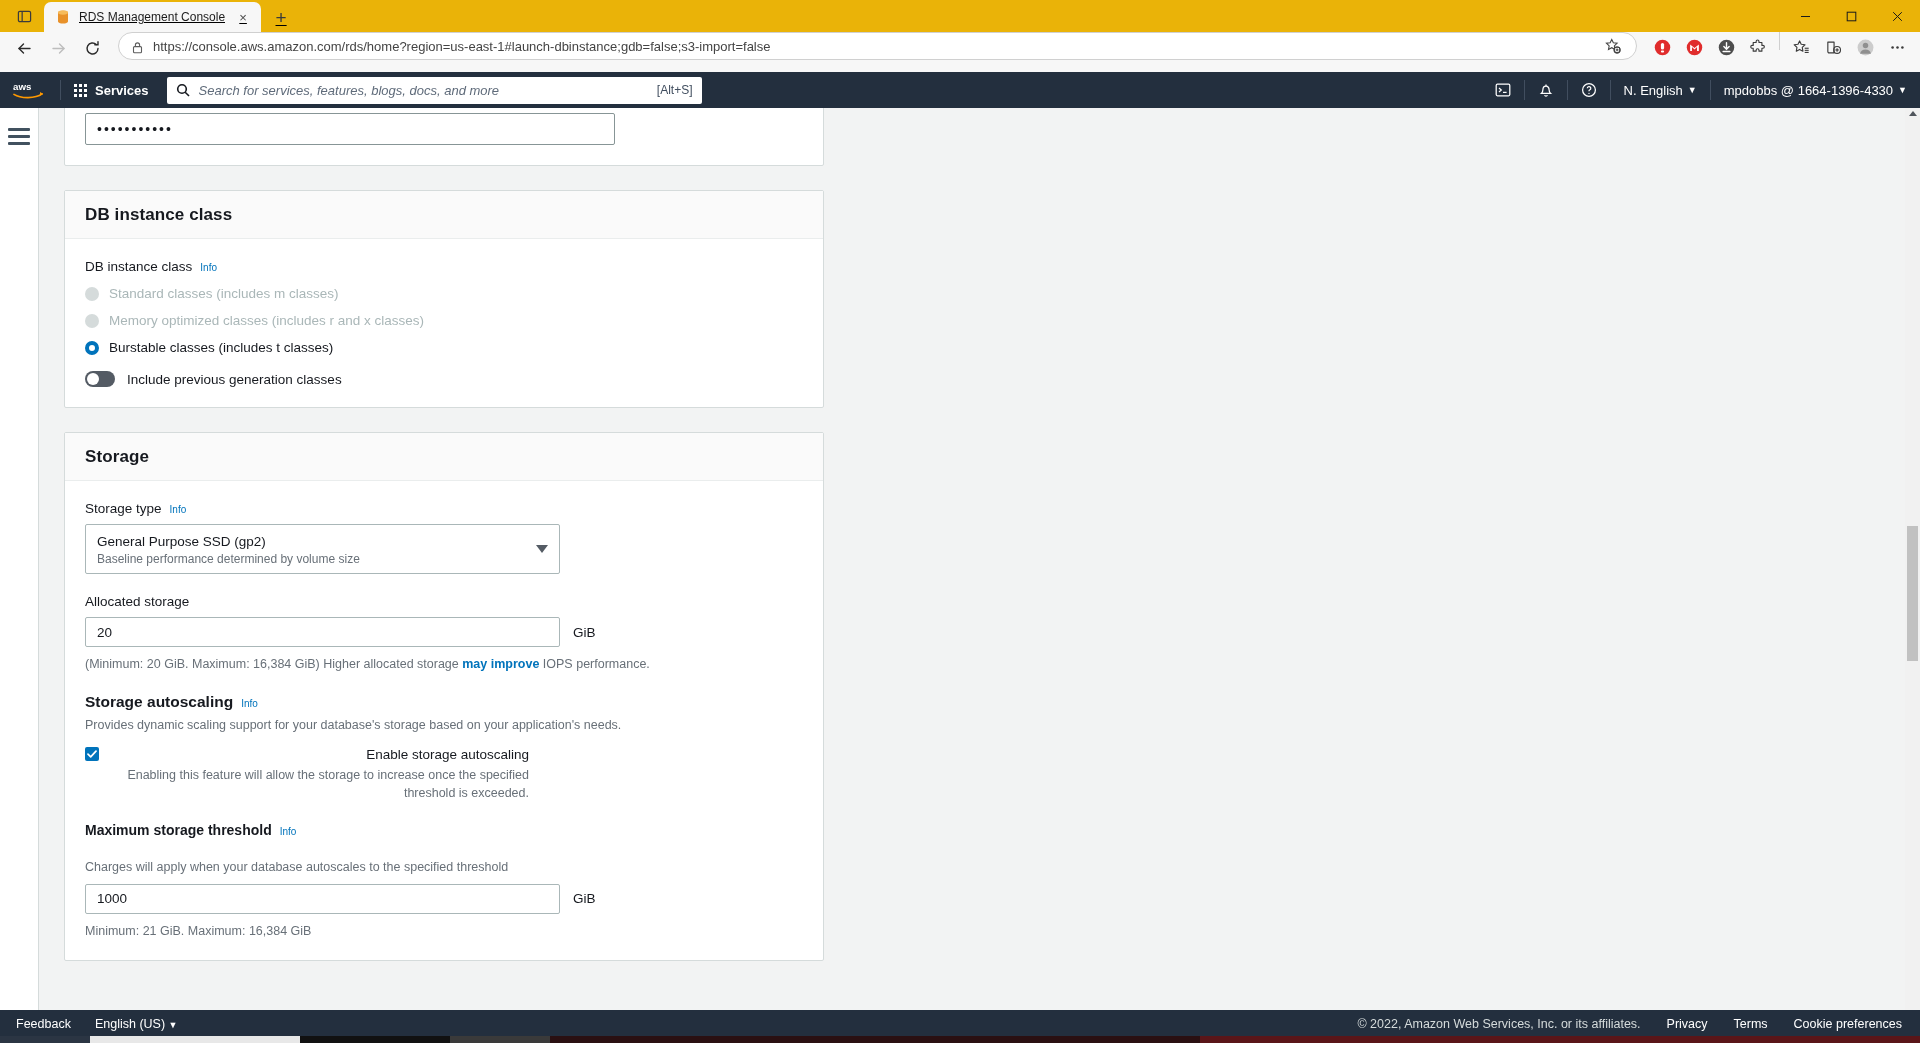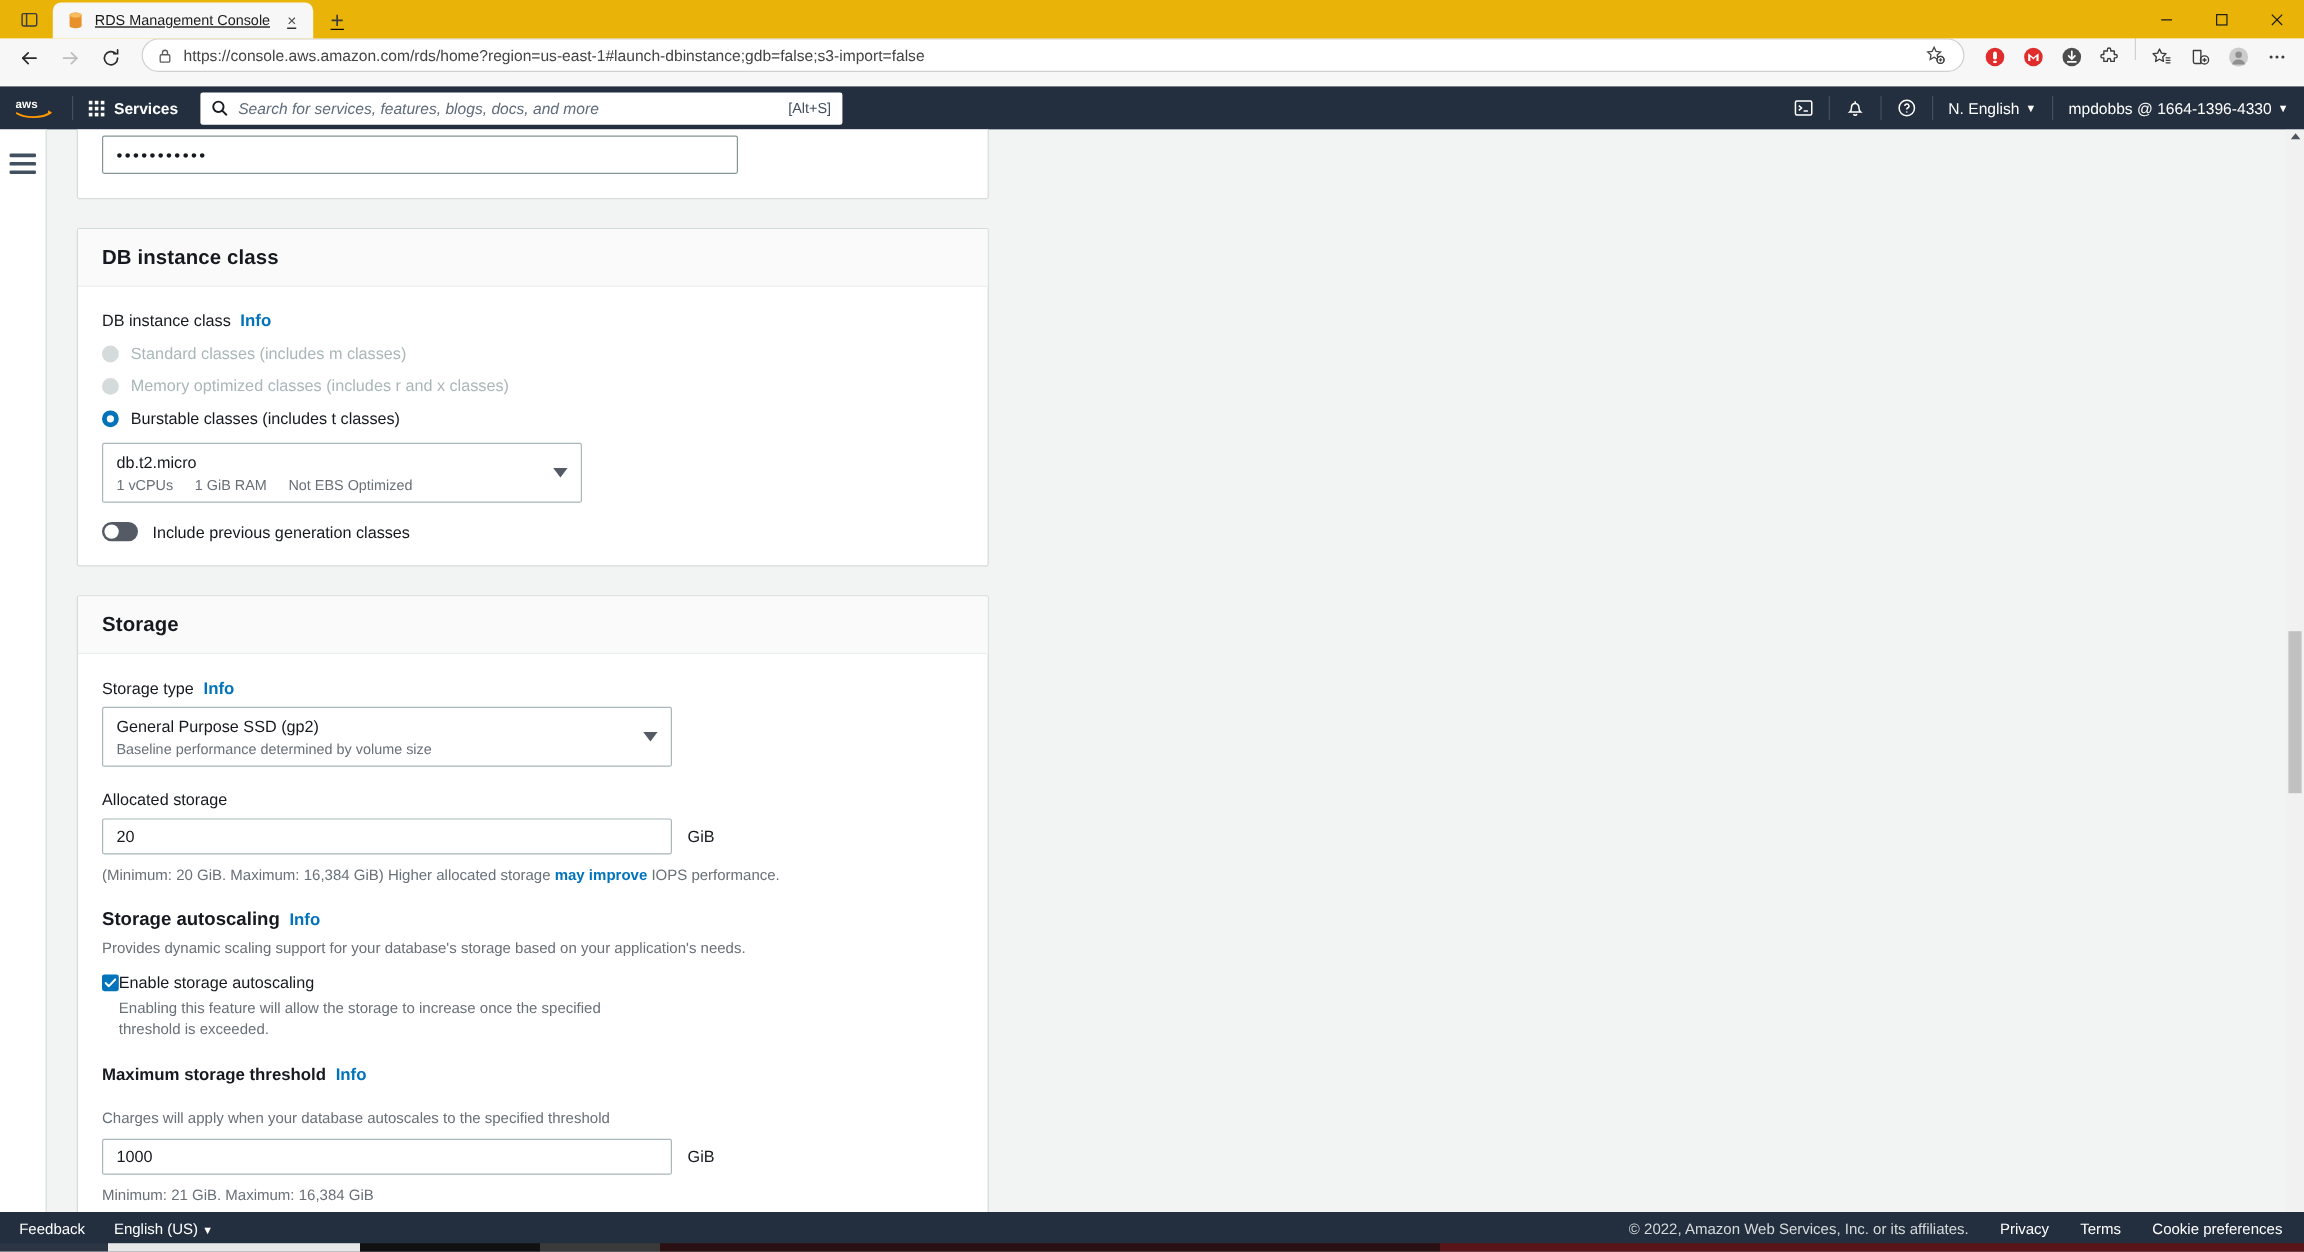--- a/index.html
+++ b/index.html
@@ -139,21 +139,21 @@
   .card-header {
     padding: 14px 20px 13px; border-bottom: 1px solid #eaeded;
     background: #fafafa;
   }
   .card-title { font-size: 17px; font-weight: 700; color: #16191f; letter-spacing: .1px;}
   .card-body { padding: 20px; }
 
   .field-label {
     font-size: 13.5px; color: #16191f; display: flex; align-items: baseline; gap: 8px;
   }
-  .info-link { font-size: 14px; color: #0073bb; font-weight: 700; }
+  .info-link { font-size: 10px; color: #0073bb; font-weight: 400; }
   .hint { font-size: 12.5px; color: #687078; line-height: 1.45; }
 
   .radio-row { display: flex; align-items: center; gap: 10px; margin-top: 12px; }
   .radio {
     width: 14px; height: 14px; border-radius: 50%; flex: 0 0 14px;
     background: #d5dbdb;
   }
   .radio.checked {
     background: #ffffff; border: 4px solid #0073bb;
   }
@@ -193,21 +193,21 @@
   .pwd-input {
     width: 530px; height: 32px; border: 1px solid #879596; border-radius: 2px;
     background: #ffffff; padding: 0 11px; display: flex; align-items: center;
     letter-spacing: 2px; font-size: 14px; color: #16191f;
   }
   .input-row { display: flex; align-items: center; gap: 13px; }
   .unit { font-size: 13.5px; color: #16191f; }
 
   .section-title { font-size: 15.5px; font-weight: 700; color: #16191f; display:flex; align-items:baseline; gap:8px;}
 
-  .checkbox-row { display: flex; margin-top: 11px; }
+  .checkbox-row { display: flex; gap: 10px; margin-top: 11px; text-align: right; }
   .checkbox {
     width: 14px; height: 14px; border-radius: 2px; background: #0073bb;
     flex: 0 0 14px; margin-top: 2px; position: relative;
   }
   .checkbox svg { position: absolute; top: 2px; left: 2px; width: 10px; height: 10px; }
   .cb-main { font-size: 13.5px; color: #16191f; }
   .cb-sub { font-size: 12.5px; color: #687078; margin-top: 3px; line-height: 1.45; width: 420px;}
 
   .link-b { color: #0073bb; font-weight: 700; }
 
@@ -483,31 +483,20 @@
         </div>
         <div class="radio-row">
           <span class="radio"></span>
           <span class="radio-label disabled">Memory optimized classes (includes r and x classes)</span>
         </div>
         <div class="radio-row">
           <span class="radio checked"></span>
           <span class="radio-label">Burstable classes (includes t classes)</span>
         </div>
 
-        <div class="select-box">
-          <span class="select-main">
-            <span class="select-line1">db.t2.micro</span>
-            <span class="select-line2">
-              <span>1 vCPUs</span>
-              <span>1 GiB RAM</span>
-              <span>Not EBS Optimized</span>
-            </span>
-          </span>
-          <span class="select-caret"></span>
-        </div>
 
         <div class="toggle-row">
           <span class="toggle">
               <i></i>
             </span>
           <span class="toggle-label">Include previous generation classes</span>
         </div>
       </div>
     </div>
 

